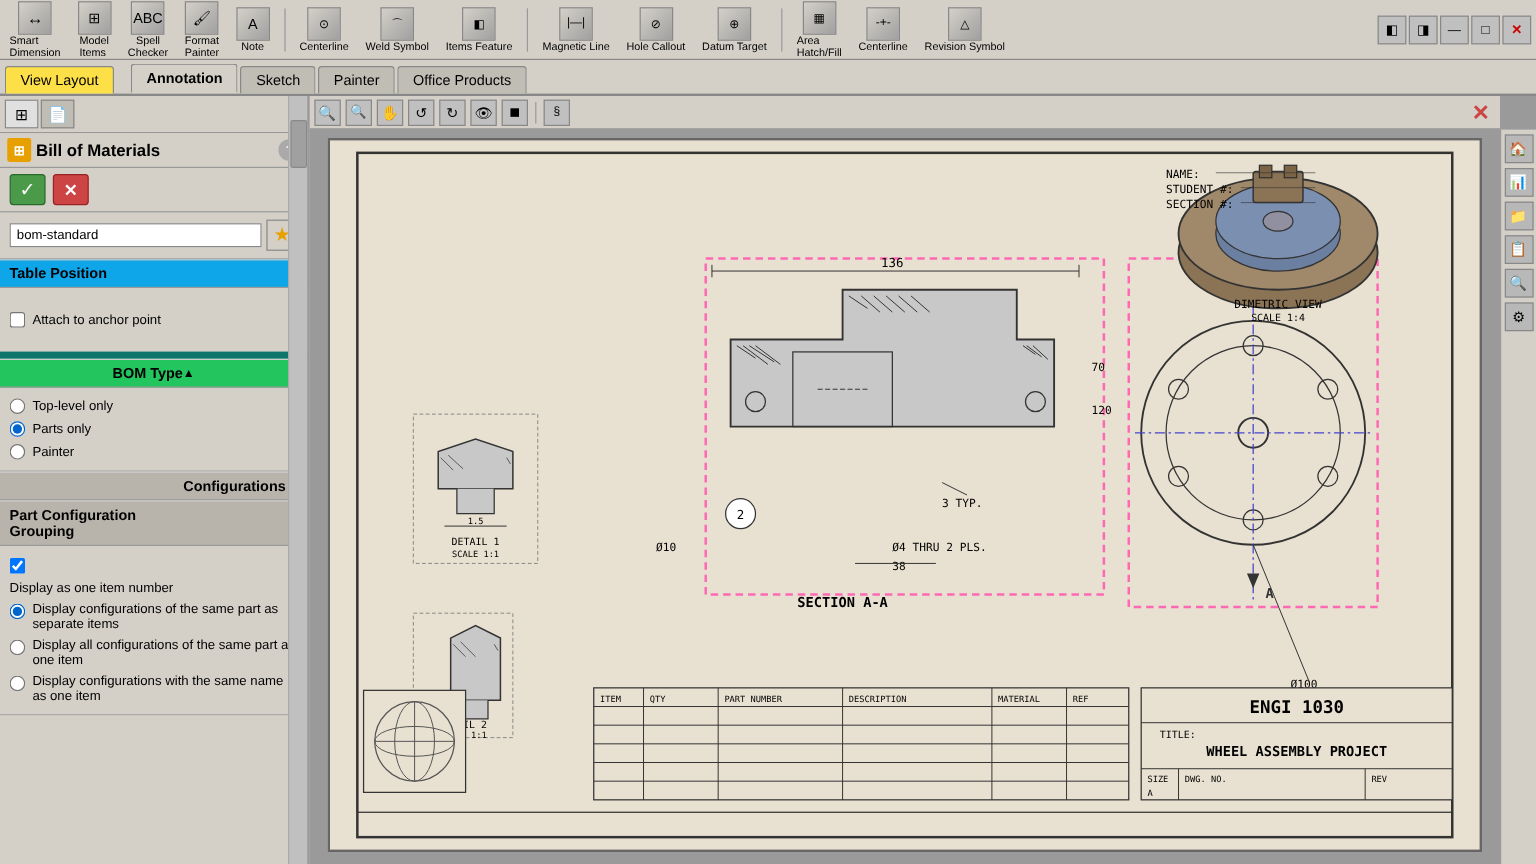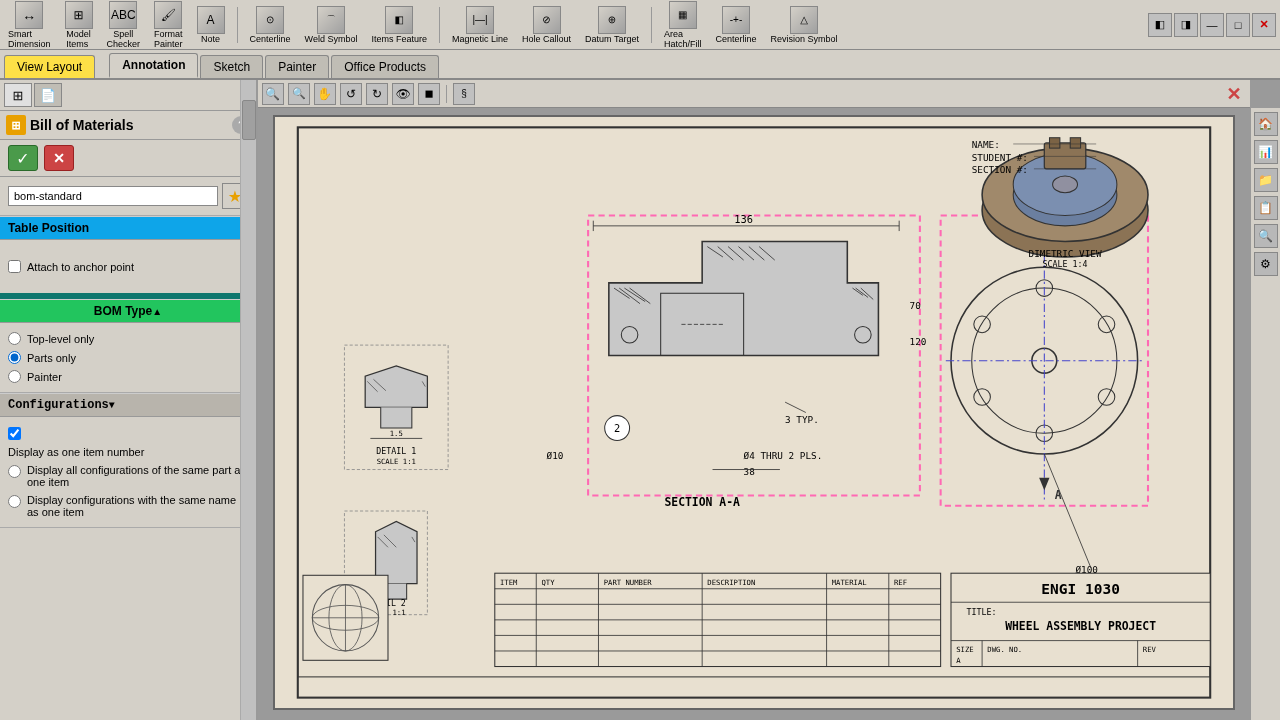--- a/index.html
+++ b/index.html
@@ -174,34 +174,42 @@
             <label style="font-size:11px;cursor:pointer;">Parts only</label>
           </div>
           <div style="display:flex;align-items:center;gap:6px;padding:3px 0;">
             <input type="radio" name="bom-type" style="cursor: pointer;">
             <label style="font-size:11px;cursor:pointer;">Painter</label>
           </div>
         </div>
       </div>
 
       <div>
-        <div style="background:#b8b4ac;padding:4px 8px;display:flex;align-items:center;justify-content:flex-start;cursor:pointer;border-bottom:1px solid #999;border-top:1px solid #ccc;font-family:Liberation Mono, monospace;">
+        <div style="background:#b8b4ac;padding:4px 8px;display:flex;align-items:center;justify-content:flex-end;cursor:pointer;border-bottom:1px solid #999;border-top:1px solid #ccc;">
           <span style="font-weight:bold;font-size:12px;">Configurations</span>
           <span style="font-size:10px;">▼</span>
         </div>
       </div>
 
       <div>
+        <div style="background:#b8b4ac;padding:4px 8px;display:flex;align-items:center;justify-content:space-between;cursor:pointer;border-bottom:1px solid #999;border-top:1px solid #ccc;">
+          <span style="font-weight:bold;font-size:12px;">Part Configuration<br>Grouping</span>
+          <span style="font-size:10px;">▲</span>
+        </div>
         <div style="padding:6px 8px;border-bottom:1px solid #aaa;">
 
           <div style="display:flex;align-items:flex-start;gap:6px;padding:3px 0;flex-direction:column;">
             <input type="checkbox" checked="" style="cursor: pointer; margin-top: 1px; width: 13px; height: 13px;">
             <label style="font-size:11px;cursor:pointer;">Display as one item number</label>
           </div>
 
+          <div style="display:flex;align-items:flex-start;gap:6px;padding:3px 0;">
+            <input type="radio" name="config-group" checked="" style="cursor: pointer; margin-top: 1px; accent-color: rgb(0, 102, 204);">
+            <label style="font-size:11px;cursor:pointer;">Display configurations of the same part as separate items</label>
+          </div>
 
           <div style="display:flex;align-items:flex-start;gap:6px;padding:3px 0;">
             <input type="radio" name="config-group" style="cursor: pointer; margin-top: 1px;">
             <label style="font-size:11px;cursor:pointer;">Display all configurations of the same part as one item</label>
           </div>
 
           <div style="display:flex;align-items:flex-start;gap:6px;padding:3px 0;">
             <input type="radio" name="config-group" style="cursor: pointer; margin-top: 1px;">
             <label style="font-size:11px;cursor:pointer;">Display configurations with the same name as one item</label>
           </div>

